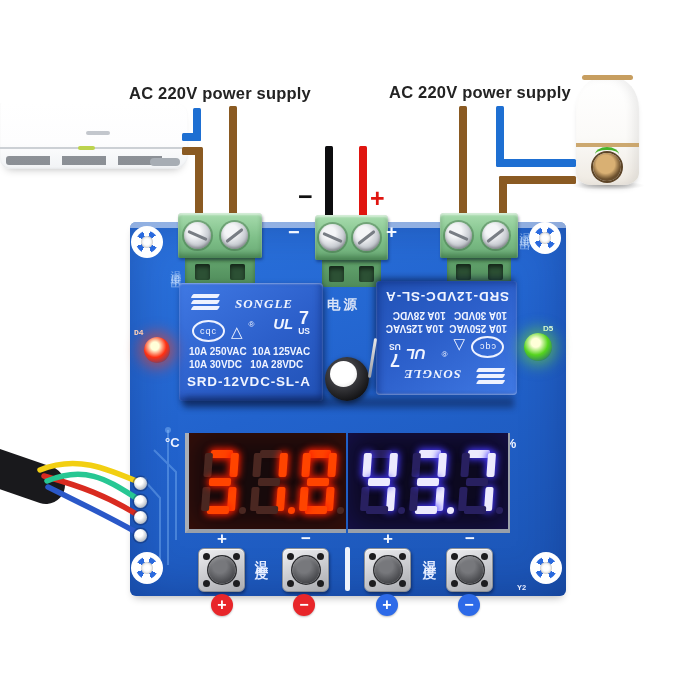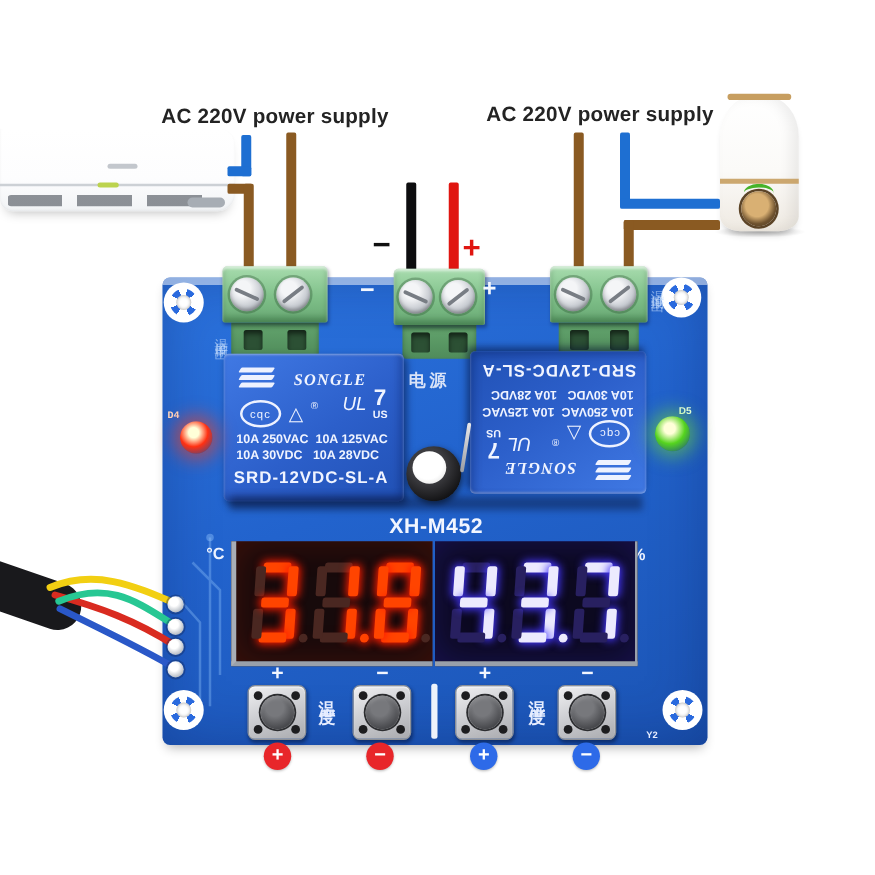--- a/index.html
+++ b/index.html
@@ -87,21 +87,21 @@
   .r-stripes{position:absolute;left:13px;top:9px;}
   .r-stripes i{display:block;width:27px;height:3.6px;margin:2.2px 0;background:#eef2ff;transform:skewX(-32deg);border-radius:1px;}
   .r-brand{position:absolute;left:56px;top:13px;font-family:"Liberation Serif",serif;font-style:italic;
       font-weight:700;font-size:13px;letter-spacing:1px;}
   .r-marks{position:absolute;left:13px;top:37px;display:flex;align-items:center;gap:6px;}
   .r-cqc{width:29px;height:18px;border:2px solid #eef2ff;border-radius:50%;font-size:9px;font-weight:400;
       display:flex;align-items:center;justify-content:center;letter-spacing:1px;text-align:center;}
   .r-tri{font-size:15px;line-height:15px;}
   .r-reg{font-size:8px;align-self:flex-start;}
   .r-ulwrap{position:absolute;right:13px;top:28px;display:flex;gap:5px;align-items:center;}
-  .r-ul{font-weight:400;font-style:italic;font-size:15px;}
+  .r-ul{font-weight:700;font-style:italic;font-size:15px;}
   .r-7{font-weight:700;font-size:18px;line-height:15px;text-align:center;}
   .r-us{font-size:8.5px;font-weight:700;text-align:center;}
   .r-rat{position:absolute;left:10px;width:126px;font-size:10px;font-weight:700;white-space:pre;letter-spacing:0;}
   .r-model{position:absolute;left:8px;top:91px;width:132px;font-size:13.5px;font-weight:700;letter-spacing:.8px;}
   .relay-shadow{position:absolute;left:184px;top:397px;width:330px;height:11px;background:rgba(8,22,58,.45);filter:blur(3px);}
 
   .cap{position:absolute;left:325px;top:357px;width:44px;height:44px;border-radius:50%;
       background:radial-gradient(circle at 40% 35%,#3c3c40 0 35%,#131315 75%);
       box-shadow:1px 2px 5px rgba(0,0,0,.55);}
   .cap::after{content:'';position:absolute;left:5px;top:4px;width:27px;height:26px;border-radius:50%;
@@ -304,21 +304,20 @@
 
   <div class="silk-power">电源</div>
   <div class="cap"></div>
   <div class="pin"></div>
 
   <div class="led-label" style="left:134px;top:328px;color:#ffd9c0;font-family:Liberation Mono, monospace;">D4</div>
   <div class="led" style="left: 144px; top: 337px; width: 26px; height: 26px; background: radial-gradient(circle at 42% 35%, rgb(255, 255, 216) 0px, rgb(255, 255, 216) 18%, rgb(255, 48, 18) 50%, rgba(0, 0, 0, 0.25) 100%); box-shadow: rgba(255, 60, 20, 0.55) 0px 0px 14px 5px;"></div>
   <div class="led-label" style="left:531px;top:324px;color:#eaffea;padding-left:12px;">D5</div>
   <div class="led" style="left: 524px; top: 333px; width: 28px; height: 28px; background: radial-gradient(circle at 42% 35%, rgb(255, 255, 216) 0px, rgb(255, 255, 216) 18%, rgb(85, 212, 30) 50%, rgba(0, 0, 0, 0.25) 100%); box-shadow: rgba(120, 230, 40, 0.5) 0px 0px 14px 5px;"></div>
 
-  <div class="silk-model">XH-M452</div>
   <div class="silk-unit" style="left:165px;top:435px;">°C</div>
   <div class="silk-unit" style="left:486px;top:436px;">RH%</div>
 
   <div class="disp disp0" style="--lit: #ff4400; --glow: #ff1d00; --unlit: #4a2721; background: rgb(23, 10, 11);">
       <div class="ssd">
         <span class="sg a h lit"></span>
         <span class="sg b v lit"></span>
         <span class="sg c v lit"></span>
         <span class="sg d h lit"></span>
         <span class="sg e v"></span>

